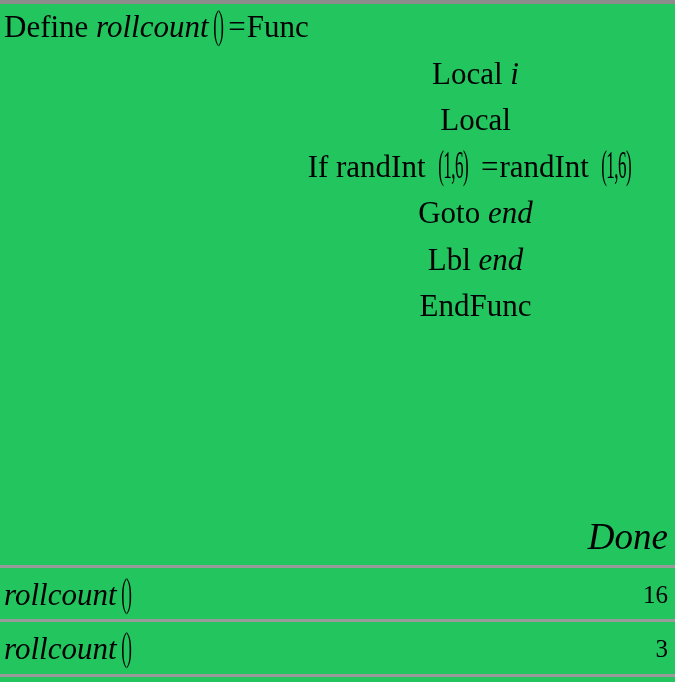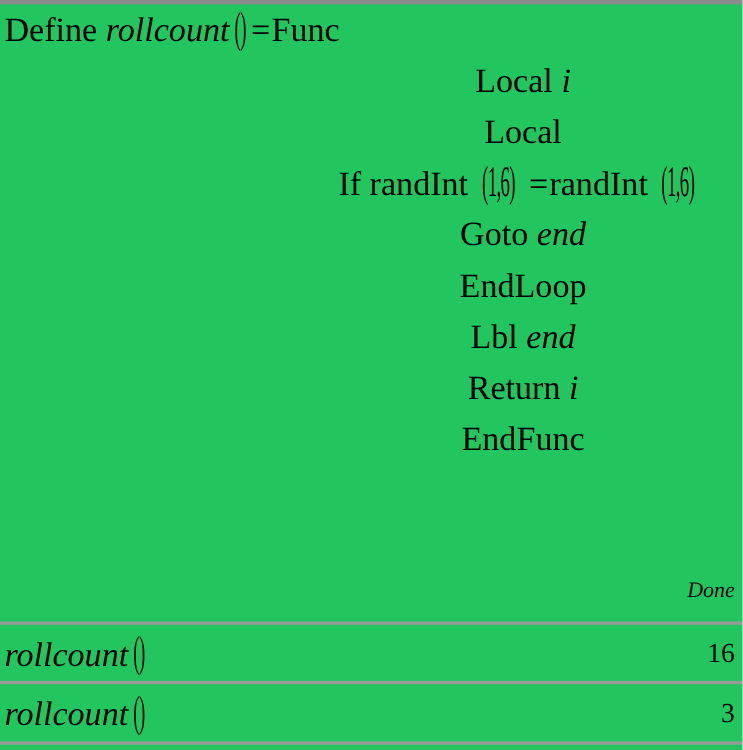--- a/index.html
+++ b/index.html
@@ -88,21 +88,21 @@
   .done-line {
     position: absolute;
     left: 0;
     top: 512px;
     width: 675px;
     height: 50px;
     line-height: 50px;
     text-align: right;
     padding-right: 7px;
     box-sizing: border-box;
-    font-size: 20px;
+    font-size: 37px;
     font-style: italic;
   }
 
   
   .separator {
     position: absolute;
     left: 0;
     width: 675px;
     height: 3px;
     background: #9a9a9a;
@@ -167,31 +167,25 @@
 
     <div class="code-line indented">
       <span class="kw">If randInt</span><span class="paren">(1,6)</span><span class="eq">=</span><span class="kw">randInt</span><span class="paren">(1,6)</span>
     </div>
 
     <div class="code-line indented">
       <span class="kw">Goto </span><span class="var">end</span>
     </div>
 
 
-    <div class="code-line indented">
-      <span class="kw">EndLoop</span>
-    </div>
 
     <div class="code-line indented">
       <span class="kw">Lbl </span><span class="var">end</span>
     </div>
 
-    <div class="code-line indented">
-      <span class="kw">Return </span><span class="var">i</span>
-    </div>
 
     <div class="code-line indented">
       <span class="kw">EndFunc</span>
     </div>
 
   </div>
 
   <div class="done-line">Done</div>
 
   <div class="separator sep-1"></div>

